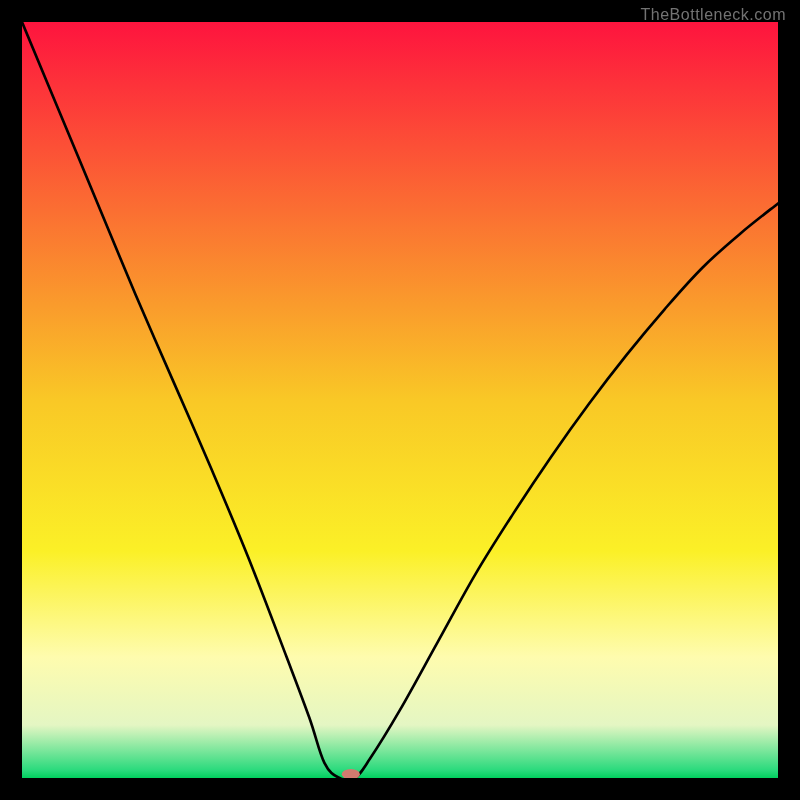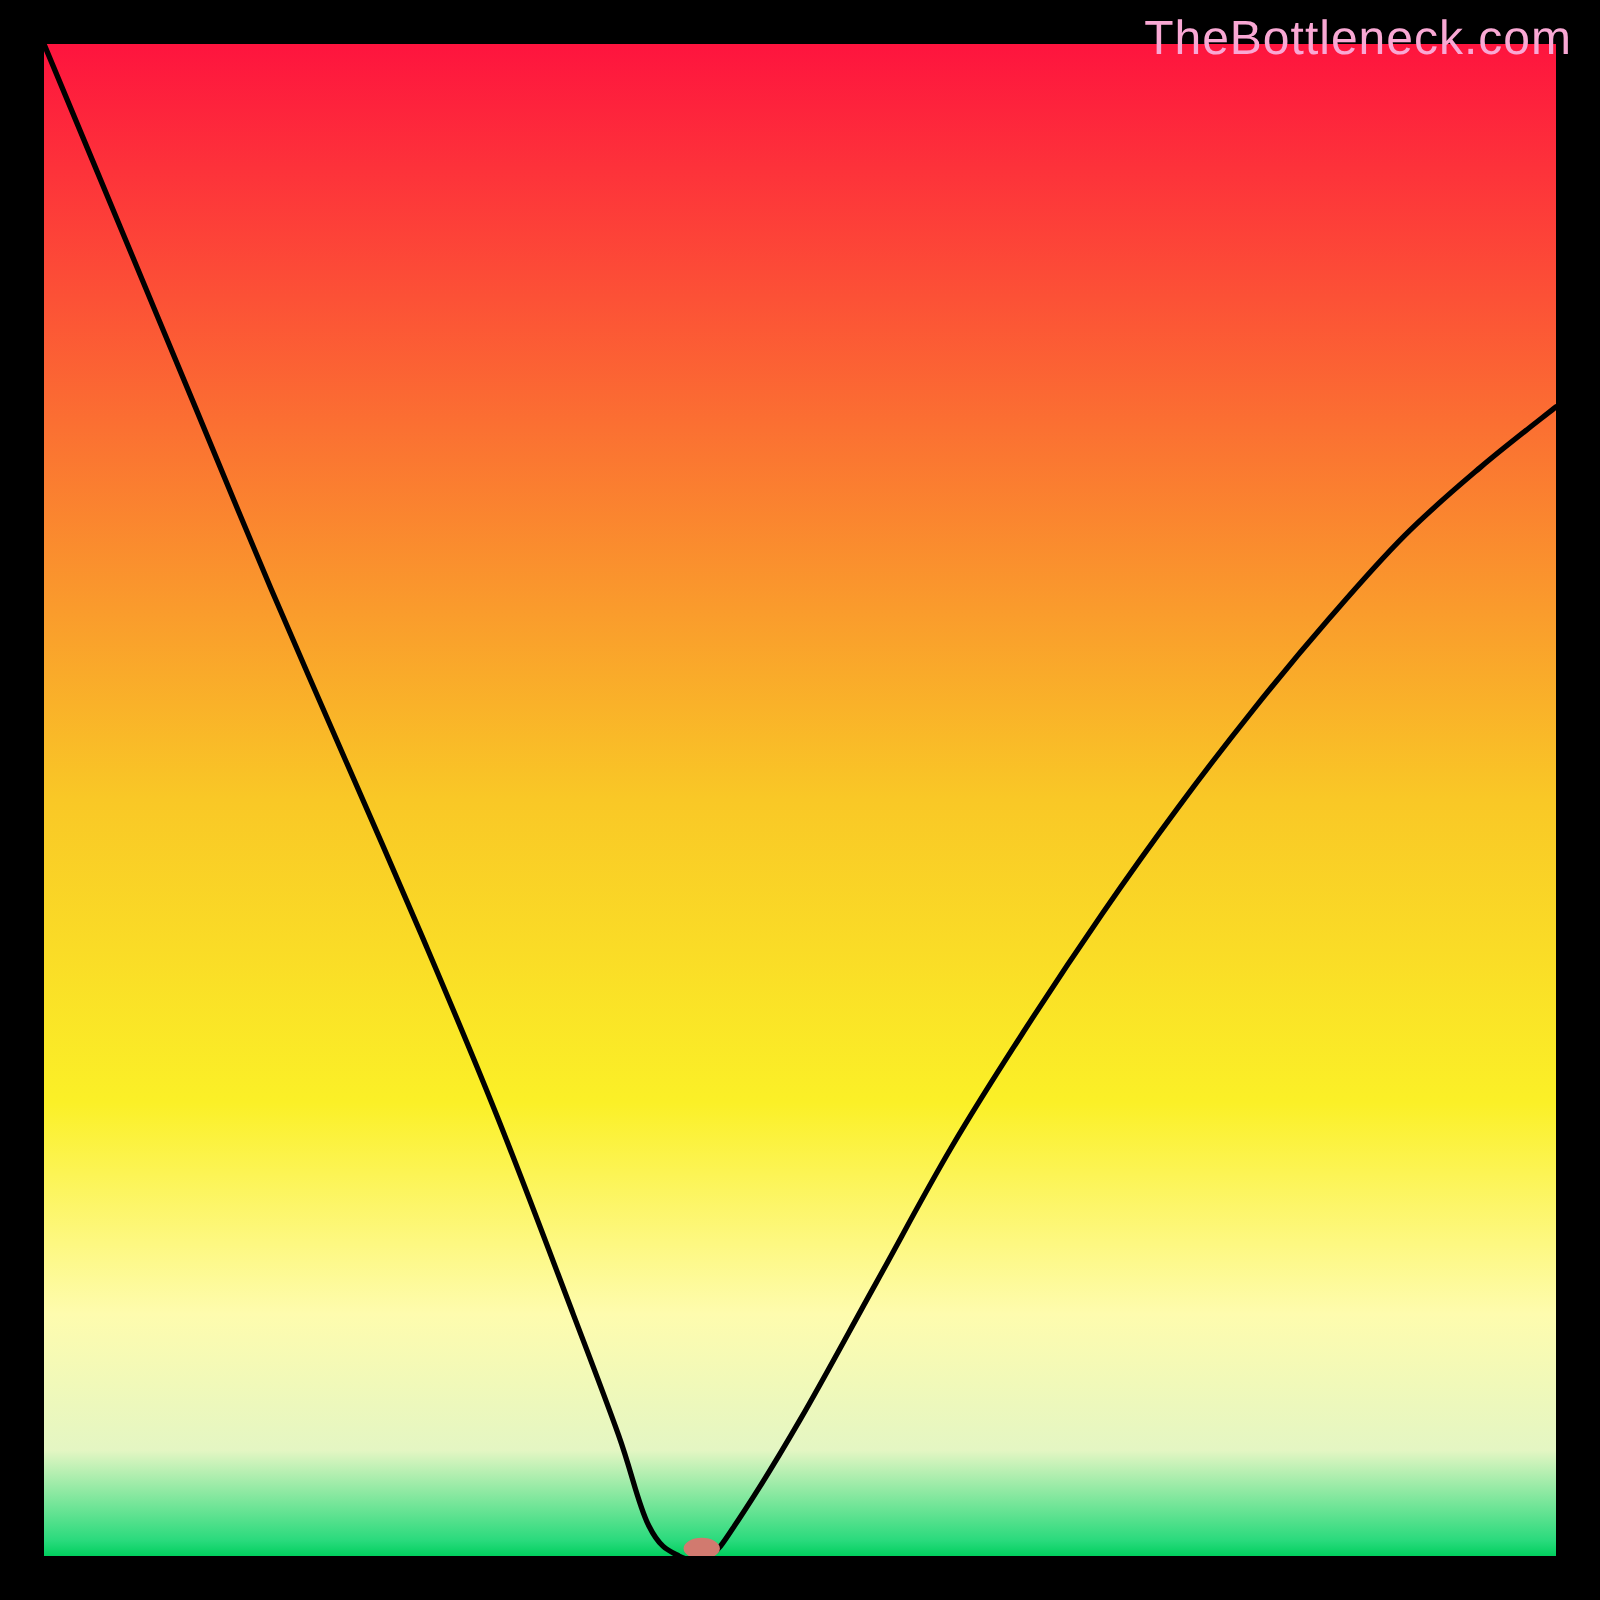--- a/index.html
+++ b/index.html
@@ -14,22 +14,22 @@
   .frame {
     position: relative;
     width: 800px;
     height: 800px;
     background: #000;
   }
   .watermark {
     position: absolute;
     top: 6px;
     right: 14px;
-    color: #f9a8d4;
-    font-size: 24px;
+    color: #737373;
+    font-size: 16px;
     font-weight: 500;
     letter-spacing: 0.5px;
     z-index: 5;
   }
   .plot {
     position: absolute;
     left: 22px;
     top: 22px;
     width: 756px;
     height: 756px;

